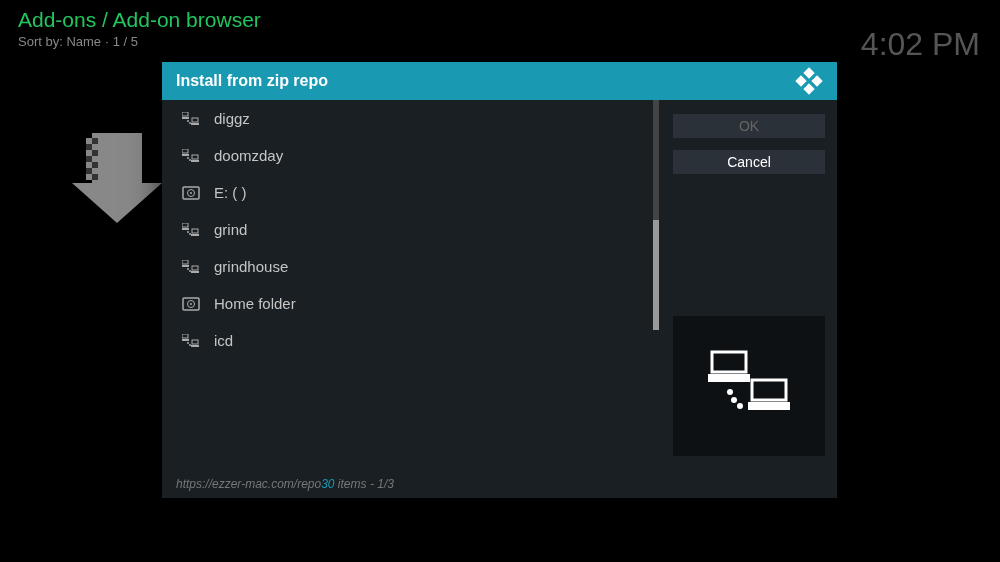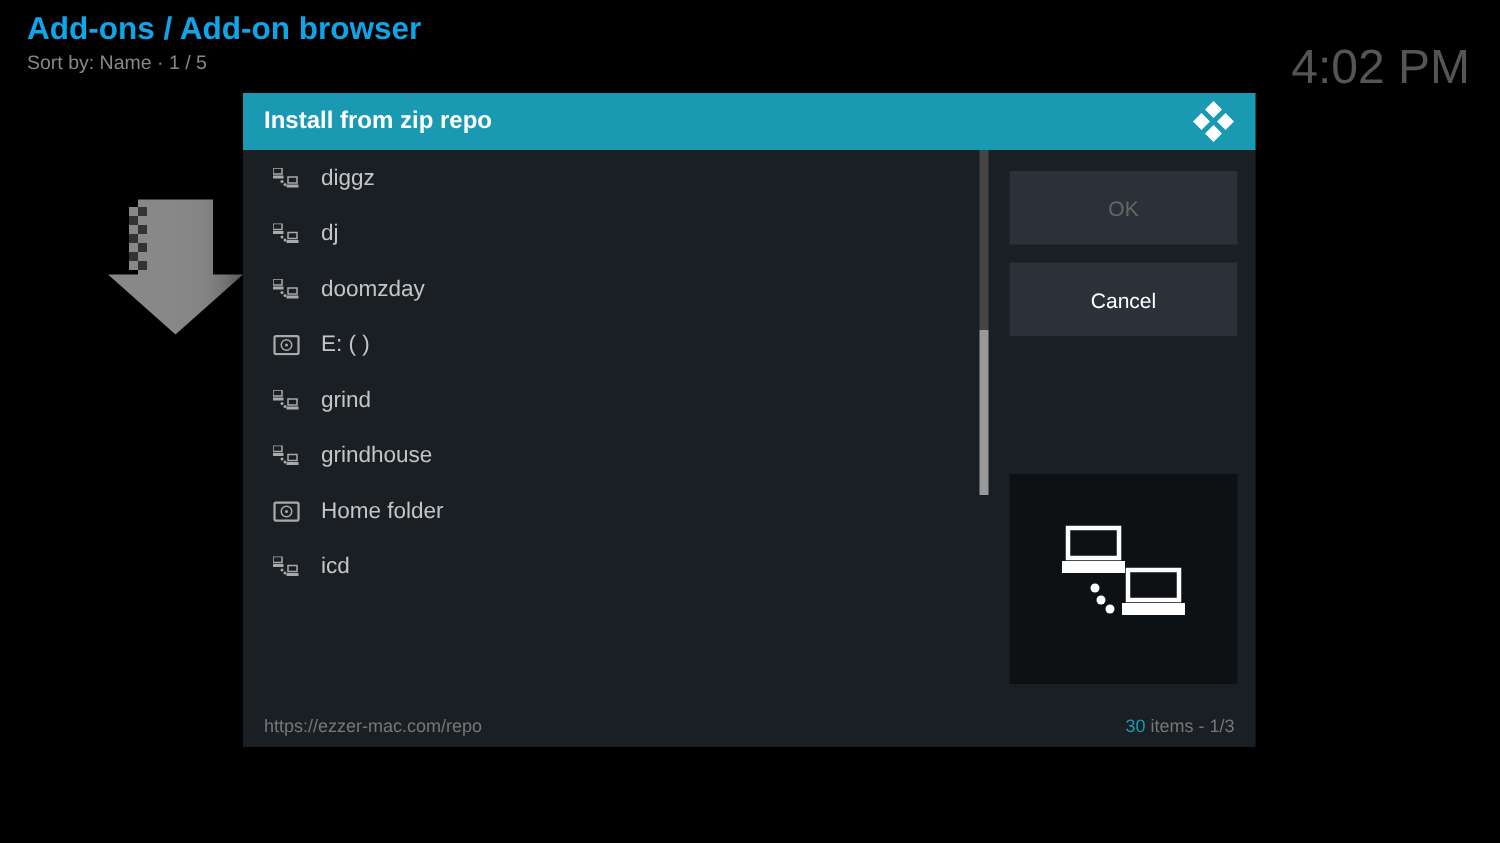--- a/index.html
+++ b/index.html
@@ -16,22 +16,22 @@
       position: relative;
     }
     .header {
       position: absolute;
       top: 8px;
       left: 18px;
       color: #e0e0e0;
     }
     .breadcrumb {
       font-size: 21px;
-      font-weight: 700;
-      color: #0ea5e9;
+      font-weight: 400;
+      color: #22c55e;
     }
     .sort-info {
       font-size: 13px;
       color: #888;
       margin-top: 2px;
     }
     .clock {
       position: absolute;
       top: 26px;
       right: 20px;
@@ -128,21 +128,21 @@
       height: 110px;
       background: #999;
     }
     .side-panel {
       width: 176px;
       padding: 14px 12px;
       display: flex;
       flex-direction: column;
     }
     .btn {
-      height: 49px;
+      height: 24px;
       background: #2a3138;
       color: #fff;
       display: flex;
       align-items: center;
       justify-content: center;
       font-size: 14px;
       margin-bottom: 12px;
       cursor: pointer;
     }
     .btn.disabled {
@@ -157,23 +157,23 @@
       justify-content: center;
     }
     .preview-box svg {
       width: 90px;
       height: 80px;
     }
     .dialog-footer {
       height: 28px;
       display: flex;
       align-items: center;
-      justify-content: space-between;
       padding: 0 14px;
       font-size: 12px;
+      font-style: italic;
     }
     .footer-url {
       color: #777;
     }
     .footer-items {
       color: #1a99b3;
     }
     .footer-page {
       color: #777;
     }
@@ -219,31 +219,20 @@
       <div class="file-item">
           <span class="file-icon" style="color: rgb(170, 170, 170);"><svg viewBox="0 0 18 14">
               <rect x="0" y="0" width="6" height="4" fill="none" stroke="currentColor" stroke-width="1"></rect>
               <rect x="0" y="5" width="7" height="2" fill="currentColor"></rect>
               <rect x="10" y="6" width="6" height="4" fill="none" stroke="currentColor" stroke-width="1"></rect>
               <rect x="9" y="11" width="8" height="2" fill="currentColor"></rect>
               <circle cx="6" cy="9" r="1" fill="currentColor"></circle>
               <circle cx="8" cy="11" r="1" fill="currentColor"></circle>
             </svg></span>
           <span>diggz</span>
-        </div>
-        <div class="file-item">
-          <span class="file-icon" style="color: rgb(170, 170, 170);"><svg viewBox="0 0 18 14">
-              <rect x="0" y="0" width="6" height="4" fill="none" stroke="currentColor" stroke-width="1"></rect>
-              <rect x="0" y="5" width="7" height="2" fill="currentColor"></rect>
-              <rect x="10" y="6" width="6" height="4" fill="none" stroke="currentColor" stroke-width="1"></rect>
-              <rect x="9" y="11" width="8" height="2" fill="currentColor"></rect>
-              <circle cx="6" cy="9" r="1" fill="currentColor"></circle>
-              <circle cx="8" cy="11" r="1" fill="currentColor"></circle>
-            </svg></span>
-          <span>dj</span>
         </div>
         <div class="file-item">
           <span class="file-icon" style="color: rgb(170, 170, 170);"><svg viewBox="0 0 18 14">
               <rect x="0" y="0" width="6" height="4" fill="none" stroke="currentColor" stroke-width="1"></rect>
               <rect x="0" y="5" width="7" height="2" fill="currentColor"></rect>
               <rect x="10" y="6" width="6" height="4" fill="none" stroke="currentColor" stroke-width="1"></rect>
               <rect x="9" y="11" width="8" height="2" fill="currentColor"></rect>
               <circle cx="6" cy="9" r="1" fill="currentColor"></circle>
               <circle cx="8" cy="11" r="1" fill="currentColor"></circle>
             </svg></span>

